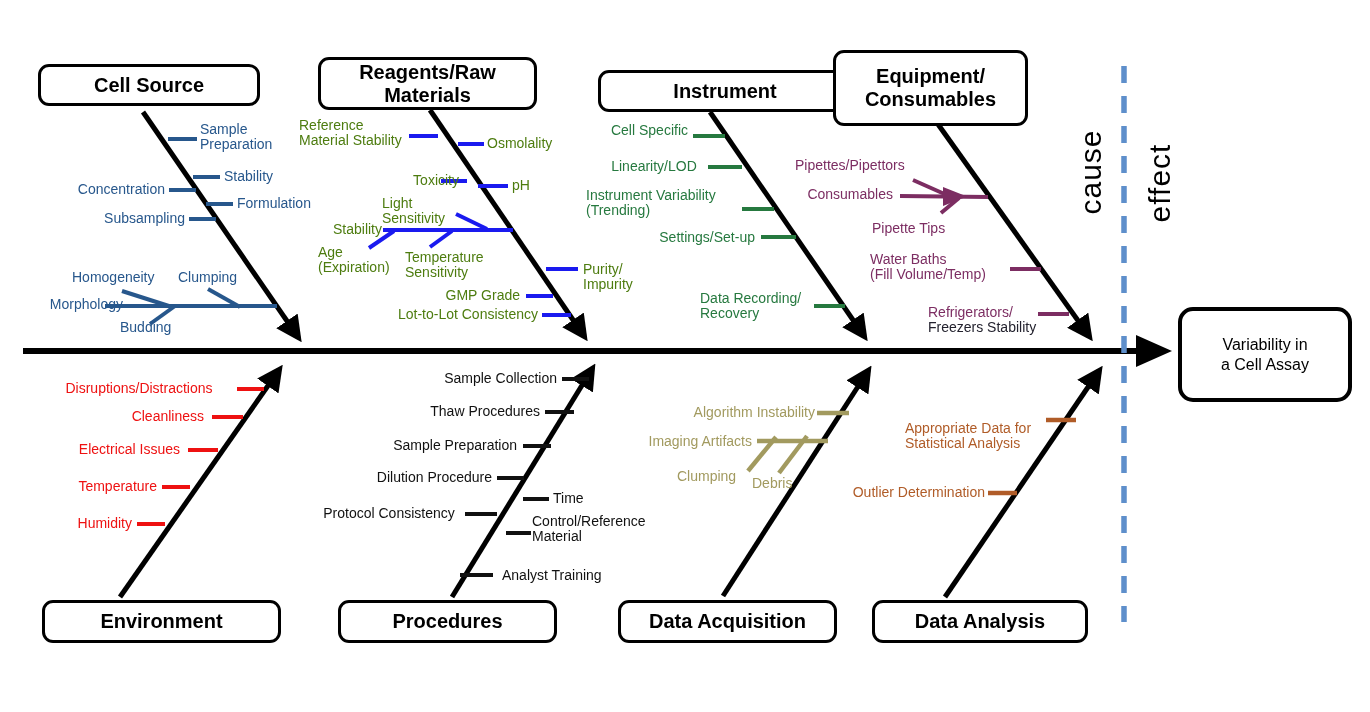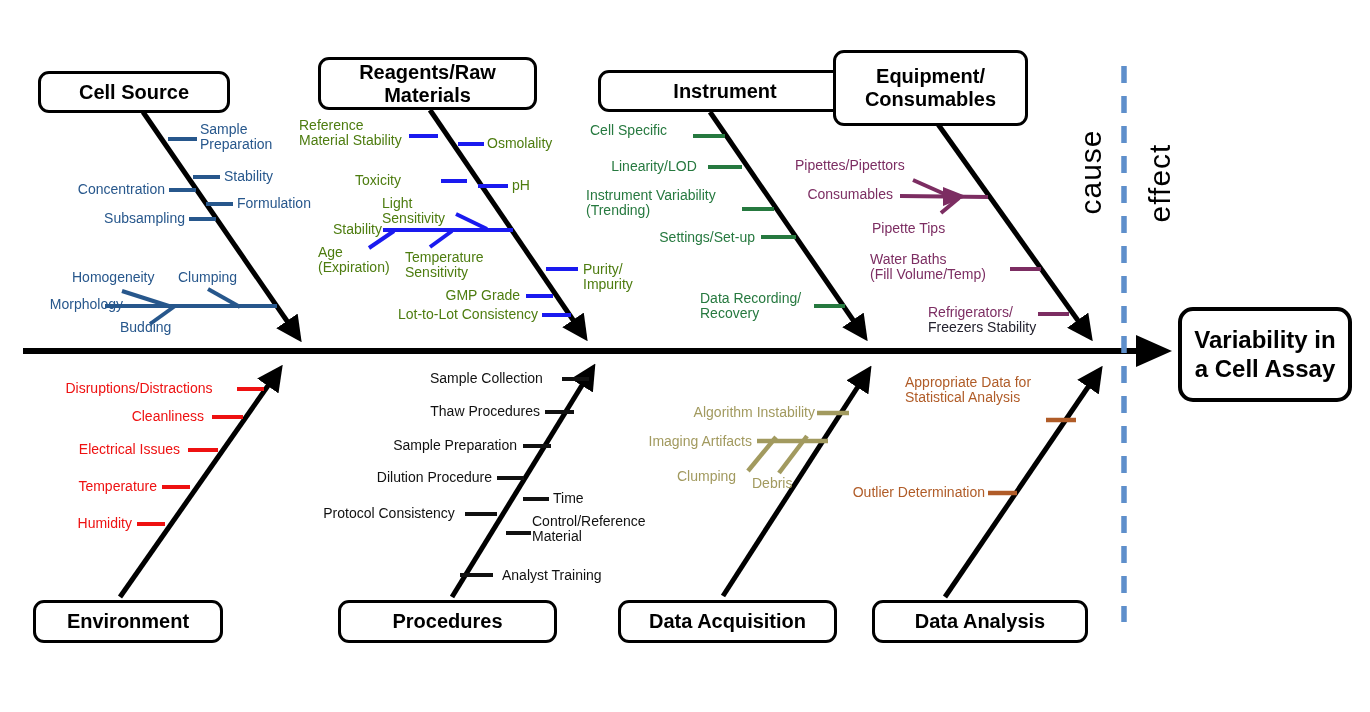--- a/index.html
+++ b/index.html
@@ -10,21 +10,21 @@
   #wires{position:absolute;left:0;top:0;width:1370px;height:712px;}
   .catbox{
     position:absolute;border:3.5px solid #000;border-radius:11px;background:#fff;
     display:flex;align-items:center;justify-content:center;text-align:center;
     font-weight:bold;font-size:20px;color:#000;line-height:1.15;white-space:pre-line;
     box-sizing:border-box;
   }
   .effectbox{
     position:absolute;border:4.5px solid #000;border-radius:15px;background:#fff;
     display:flex;align-items:center;justify-content:center;text-align:center;
-    font-weight:bold;font-size:24px;color:#000;line-height:1.2;white-space:pre-line;
+    font-weight:normal;font-size:16px;color:#000;line-height:1.2;white-space:pre-line;
     box-sizing:border-box;
   }
   .lbl{
     position:absolute;font-size:14px;line-height:15px;white-space:pre-line;color:#000;
   }
   .c-cell{color:#27578C;}
   .c-reag{color:#4d7c0f;}
   .c-inst{color:#26793F;}
   .c-equi{color:#7C2D62;}
   .c-envi{color:#EE1111;}
@@ -131,27 +131,27 @@
       <line x1="748" y1="471" x2="776" y2="437"></line>
       <line x1="779" y1="473" x2="807" y2="436"></line>
     </g>
 
     <g stroke="#B05C28" stroke-width="4.5">
       <line x1="1046" y1="420" x2="1076" y2="420"></line>
       <line x1="988" y1="493" x2="1017" y2="493"></line>
     </g>
   </svg>
 
-  <div class="catbox" style="left:38px;top:71px;width:192px;height:42px"><span>Cell Source</span></div>
+  <div class="catbox" style="left:38px;top:64px;width:222px;height:42px"><span>Cell Source</span></div>
   <div class="catbox" style="left:318px;top:57px;width:219px;height:53px"><span>Reagents/Raw
 Materials</span></div>
   <div class="catbox" style="left:598px;top:70px;width:254px;height:42px"><span>Instrument</span></div>
   <div class="catbox" style="left:833px;top:50px;width:195px;height:76px"><span>Equipment/
 Consumables</span></div>
-  <div class="catbox" style="left:33px;top:600px;width:190px;height:43px"><span>Environment</span></div>
+  <div class="catbox" style="left:42px;top:600px;width:239px;height:43px"><span>Environment</span></div>
   <div class="catbox" style="left:338px;top:600px;width:219px;height:43px"><span>Procedures</span></div>
   <div class="catbox" style="left:618px;top:600px;width:219px;height:43px"><span>Data Acquisition</span></div>
   <div class="catbox" style="left:872px;top:600px;width:216px;height:43px"><span>Data Analysis</span></div>
 
   <div class="effectbox" style="left:1178px;top:307px;width:174px;height:95px"><span>Variability in
 a Cell Assay</span></div>
 
   <div class="rot" style="left:1014px;top:157px;width:150px;height:30px">cause</div>
   <div class="rot" style="left:1083px;top:168px;width:150px;height:30px">effect</div>
 
@@ -162,35 +162,35 @@
   <div class="lbl c-cell" style="left:237px;top:196px">Formulation</div>
   <div class="lbl c-cell" style="left:85px;top:211px;width:100px;text-align:right">Subsampling</div>
   <div class="lbl c-cell" style="left:72px;top:270px">Homogeneity</div>
   <div class="lbl c-cell" style="left:178px;top:270px">Clumping</div>
   <div class="lbl c-cell" style="left:32px;top:297px;width:91px;text-align:right">Morphology</div>
   <div class="lbl c-cell" style="left:120px;top:320px">Budding</div>
 
   <div class="lbl c-reag" style="left:299px;top:118px">Reference
 Material Stability</div>
   <div class="lbl c-reag" style="left:487px;top:136px">Osmolality</div>
-  <div class="lbl c-reag" style="left:355px;top:173px;width:61px;text-align:left">Toxicity</div>
+  <div class="lbl c-reag" style="left:398px;top:173px;width:61px;text-align:right">Toxicity</div>
   <div class="lbl c-reag" style="left:512px;top:178px">pH</div>
   <div class="lbl c-reag" style="left:382px;top:196px">Light
 Sensitivity</div>
   <div class="lbl c-reag" style="left:322px;top:222px;width:60px;text-align:right">Stability</div>
   <div class="lbl c-reag" style="left:318px;top:245px">Age
 (Expiration)</div>
   <div class="lbl c-reag" style="left:405px;top:250px">Temperature
 Sensitivity</div>
   <div class="lbl c-reag" style="left:436px;top:288px;width:84px;text-align:right">GMP Grade</div>
   <div class="lbl c-reag" style="left:370px;top:307px;width:168px;text-align:right">Lot-to-Lot Consistency</div>
   <div class="lbl c-reag" style="left:583px;top:262px">Purity/
 Impurity</div>
 
-  <div class="lbl c-inst" style="left:590px;top:123px;width:98px;">Cell Specific</div>
+  <div class="lbl c-inst" style="left:590px;top:123px;width:98px;text-align:right">Cell Specific</div>
   <div class="lbl c-inst" style="left:605px;top:159px;width:98px;text-align:center">Linearity/LOD</div>
   <div class="lbl c-inst" style="left:586px;top:188px">Instrument Variability
 (Trending)</div>
   <div class="lbl c-inst" style="left:648px;top:230px;width:107px;text-align:right">Settings/Set-up</div>
   <div class="lbl c-inst" style="left:700px;top:291px">Data Recording/
 Recovery</div>
 
   <div class="lbl c-equi" style="left:795px;top:158px">Pipettes/Pipettors</div>
   <div class="lbl c-equi" style="left:793px;top:187px;width:100px;text-align:right">Consumables</div>
   <div class="lbl c-equi" style="left:872px;top:221px">Pipette Tips</div>
@@ -198,32 +198,32 @@
 (Fill Volume/Temp)</div>
   <div class="lbl c-equi" style="left:928px;top:305px">Refrigerators/</div>
   <div class="lbl c-dark" style="left:928px;top:320px">Freezers Stability</div>
 
   <div class="lbl c-envi" style="left:45px;top:381px;width:188px;text-align:center">Disruptions/Distractions</div>
   <div class="lbl c-envi" style="left:110px;top:409px;width:94px;text-align:right">Cleanliness</div>
   <div class="lbl c-envi" style="left:60px;top:442px;width:120px;text-align:right">Electrical Issues</div>
   <div class="lbl c-envi" style="left:60px;top:479px;width:97px;text-align:right">Temperature</div>
   <div class="lbl c-envi" style="left:60px;top:516px;width:72px;text-align:right">Humidity</div>
 
-  <div class="lbl c-proc" style="left:430px;top:371px;width:127px;">Sample Collection</div>
+  <div class="lbl c-proc" style="left:430px;top:371px;width:127px;text-align:right">Sample Collection</div>
   <div class="lbl c-proc" style="left:413px;top:404px;width:127px;text-align:right">Thaw Procedures</div>
   <div class="lbl c-proc" style="left:372px;top:438px;width:145px;text-align:right">Sample Preparation</div>
   <div class="lbl c-proc" style="left:360px;top:470px;width:132px;text-align:right">Dilution Procedure</div>
   <div class="lbl c-proc" style="left:553px;top:491px">Time</div>
   <div class="lbl c-proc" style="left:315px;top:506px;width:148px;text-align:center">Protocol Consistency</div>
   <div class="lbl c-proc" style="left:532px;top:514px">Control/Reference
 Material</div>
   <div class="lbl c-proc" style="left:502px;top:568px">Analyst Training</div>
 
   <div class="lbl c-dacq" style="left:678px;top:405px;width:137px;text-align:right">Algorithm Instability</div>
   <div class="lbl c-dacq" style="left:633px;top:434px;width:119px;text-align:right">Imaging Artifacts</div>
   <div class="lbl c-dacq" style="left:677px;top:469px">Clumping</div>
   <div class="lbl c-dacq" style="left:752px;top:476px">Debris</div>
 
-  <div class="lbl c-dana" style="left:905px;top:375px">Appropriate Data for
+  <div class="lbl c-dana" style="left:905px;top:421px">Appropriate Data for
 Statistical Analysis</div>
   <div class="lbl c-dana" style="left:838px;top:485px;width:147px;text-align:right">Outlier Determination</div>
 
 </div>
 
 </body></html>

